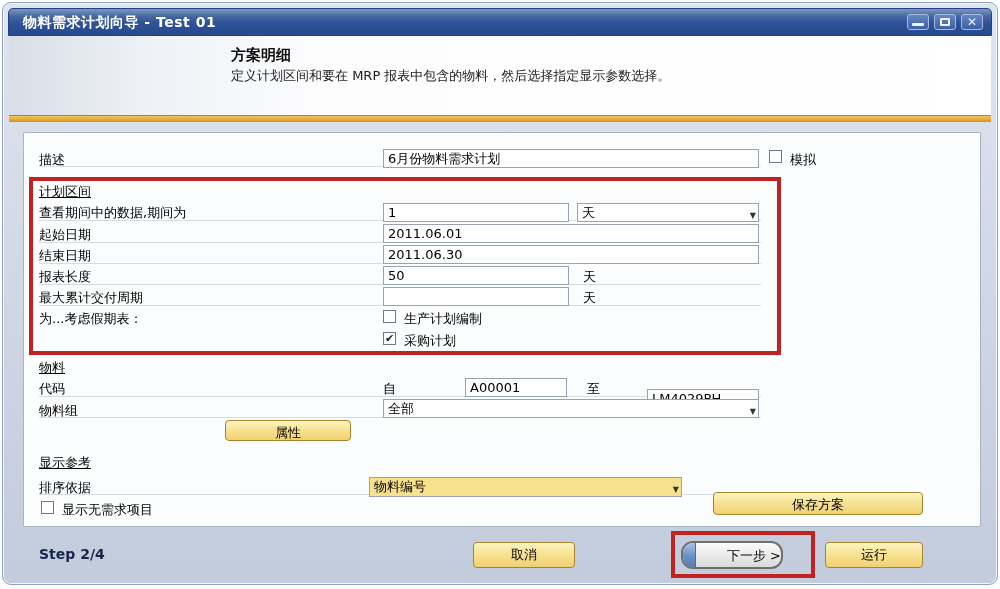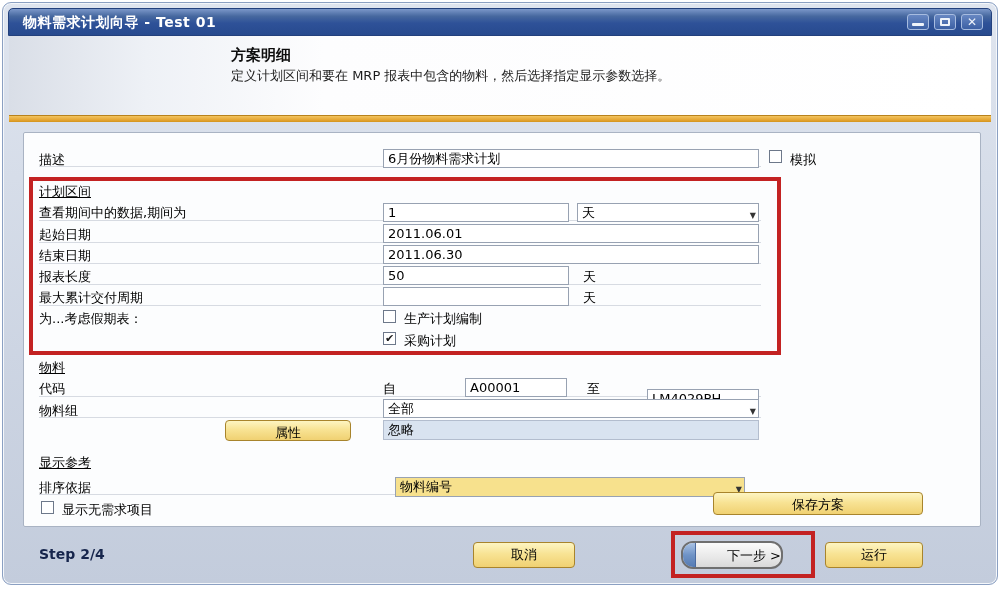--- a/index.html
+++ b/index.html
@@ -145,27 +145,26 @@
   <div class="rowline" style="top:395px;"></div>
   <div class="lbl" style="left:36px; top:399px;">物料组</div>
   <div class="field combo" style="left:380px; top:396px; width:376px;">
     <span>全部</span>
     <span class="arr">▼</span>
   </div>
 
   <div class="ybtn" style="left:222px; top:417px; width:126px; height:21px;">
     <div class="ybtn-inner">属性</div>
   </div>
-  <div class="field field-gray" style="left:380px; top:417px; width:376px; height:20px;">忽略</div>
 
   <div class="lbl section" style="left:36px; top:451px;">显示参考</div>
 
   <div class="rowline" style="top:472px;"></div>
   <div class="lbl" style="left:36px; top:476px;">排序依据</div>
-  <div class="field combo combo-yellow" style="left:392px; top:474px; width:350px; height:20px;">
+  <div class="field combo combo-yellow" style="left:366px; top:474px; width:313px; height:20px;">
     <span>物料编号</span>
     <span class="arr">▼</span>
   </div>
 
   <div class="cb" style="left:38px; top:498px;"></div>
   <div class="lbl" style="left:59px; top:498px;">显示无需求项目</div>
 
   <div class="ybtn" style="left:710px; top:489px; width:210px; height:23px;">
     <div class="ybtn-inner">保存方案</div>
   </div>

